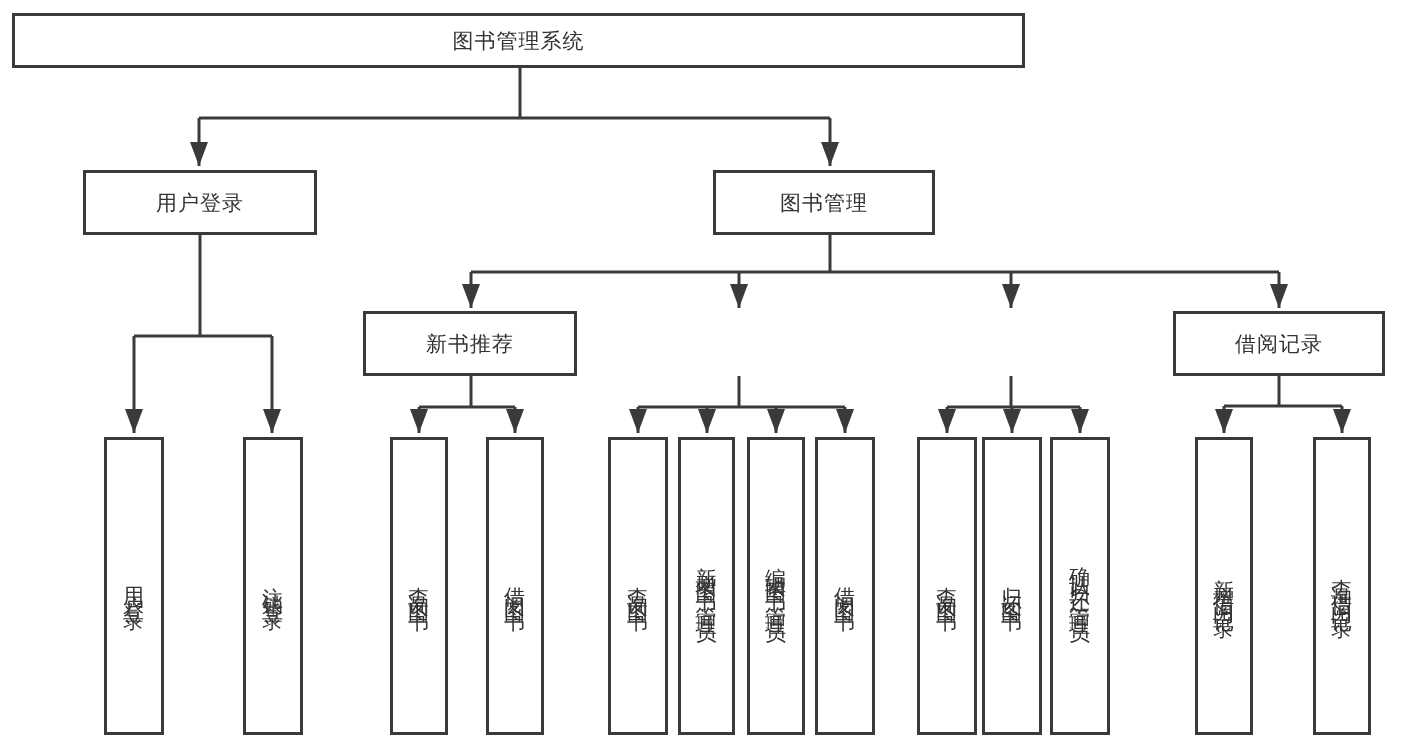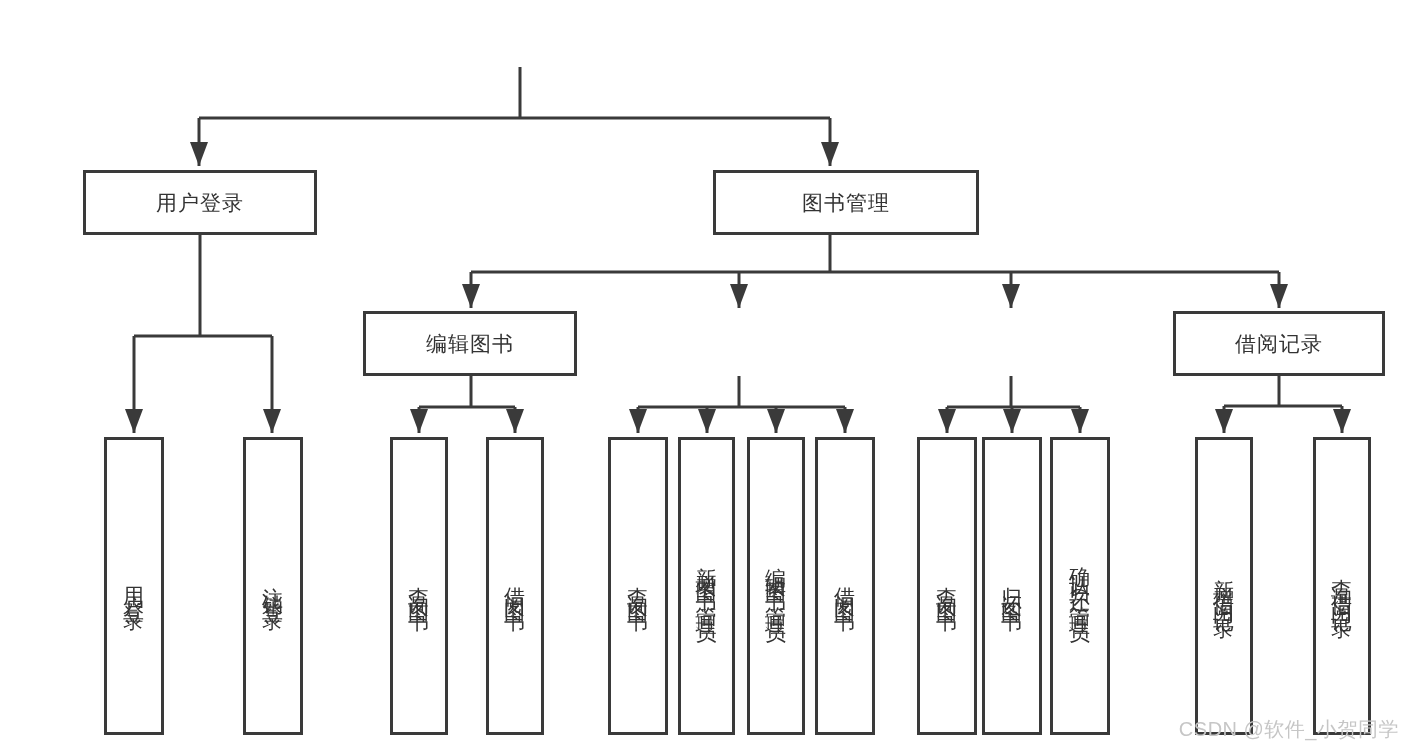--- a/index.html
+++ b/index.html
@@ -107,30 +107,33 @@
     <path class="link" d="M1011,376 L1011,407 M947,407 L1080,407"></path>
     <line class="link" x1="947" y1="407" x2="947" y2="433" marker-end="url(#arrow)"></line>
     <line class="link" x1="1012" y1="407" x2="1012" y2="433" marker-end="url(#arrow)"></line>
     <line class="link" x1="1080" y1="407" x2="1080" y2="433" marker-end="url(#arrow)"></line>
 
     <path class="link" d="M1279,376 L1279,406 M1224,406 L1342,406"></path>
     <line class="link" x1="1224" y1="406" x2="1224" y2="433" marker-end="url(#arrow)"></line>
     <line class="link" x1="1342" y1="406" x2="1342" y2="433" marker-end="url(#arrow)"></line>
   </svg>
 
+  <div class="box" style="left:12px; top:13px; width:1013px; height:55px;">
+    <span class="h-label">图书管理系统</span>
+  </div>
 
   <div class="box" style="left:83px; top:170px; width:234px; height:65px;">
     <span class="h-label">用户登录</span>
   </div>
-  <div class="box" style="left:713px; top:170px; width:266px; height:65px;">
+  <div class="box" style="left:713px; top:170px; width:222px; height:65px;">
     <span class="h-label">图书管理</span>
   </div>
 
   <div class="box" style="left:363px; top:311px; width:214px; height:65px;">
-    <span class="h-label">编辑图书</span>
+    <span class="h-label">新书推荐</span>
   </div>
   <div class="box" style="left:1173px; top:311px; width:212px; height:65px;">
     <span class="h-label">借阅记录</span>
   </div>
 
   <div class="box leaf" style="left:104px; top:437px; width:60px; height:298px;">
     <span class="v-label">用户登录</span>
   </div>
   <div class="box leaf" style="left:243px; top:437px; width:60px; height:298px;">
     <span class="v-label">注销登录</span>
@@ -166,15 +169,14 @@
     <span class="v-label">确认归还（管理员）</span>
   </div>
 
   <div class="box leaf" style="left:1195px; top:437px; width:58px; height:298px;">
     <span class="v-label">新增借阅记录</span>
   </div>
   <div class="box leaf" style="left:1313px; top:437px; width:58px; height:298px;">
     <span class="v-label">查询借阅记录</span>
   </div>
 
-  <div class="watermark">CSDN @软件_小贺同学</div>
 
 </div>
 
 </body></html>

